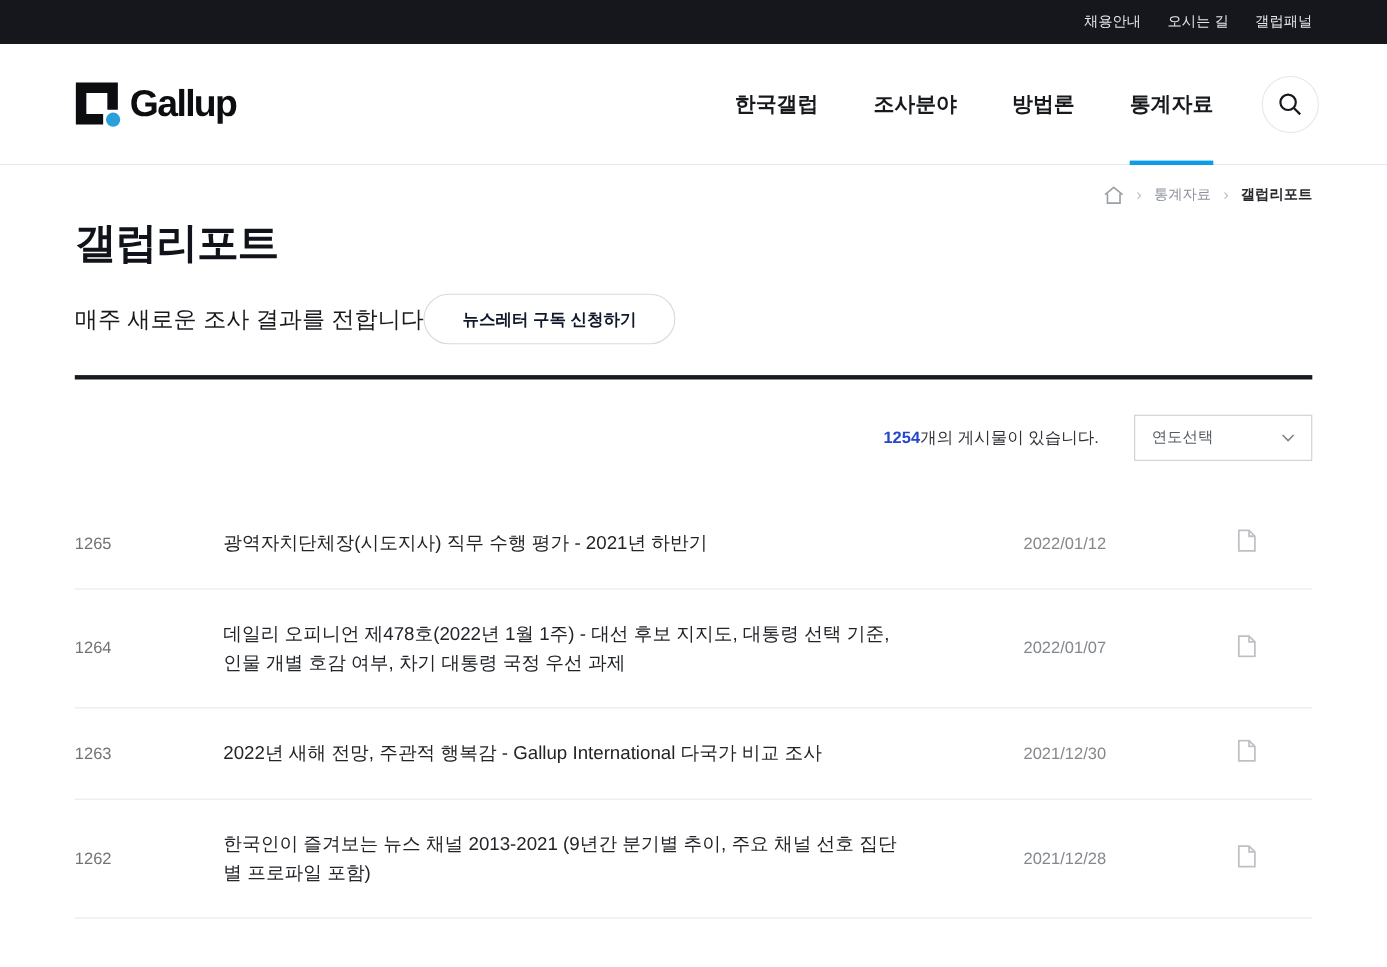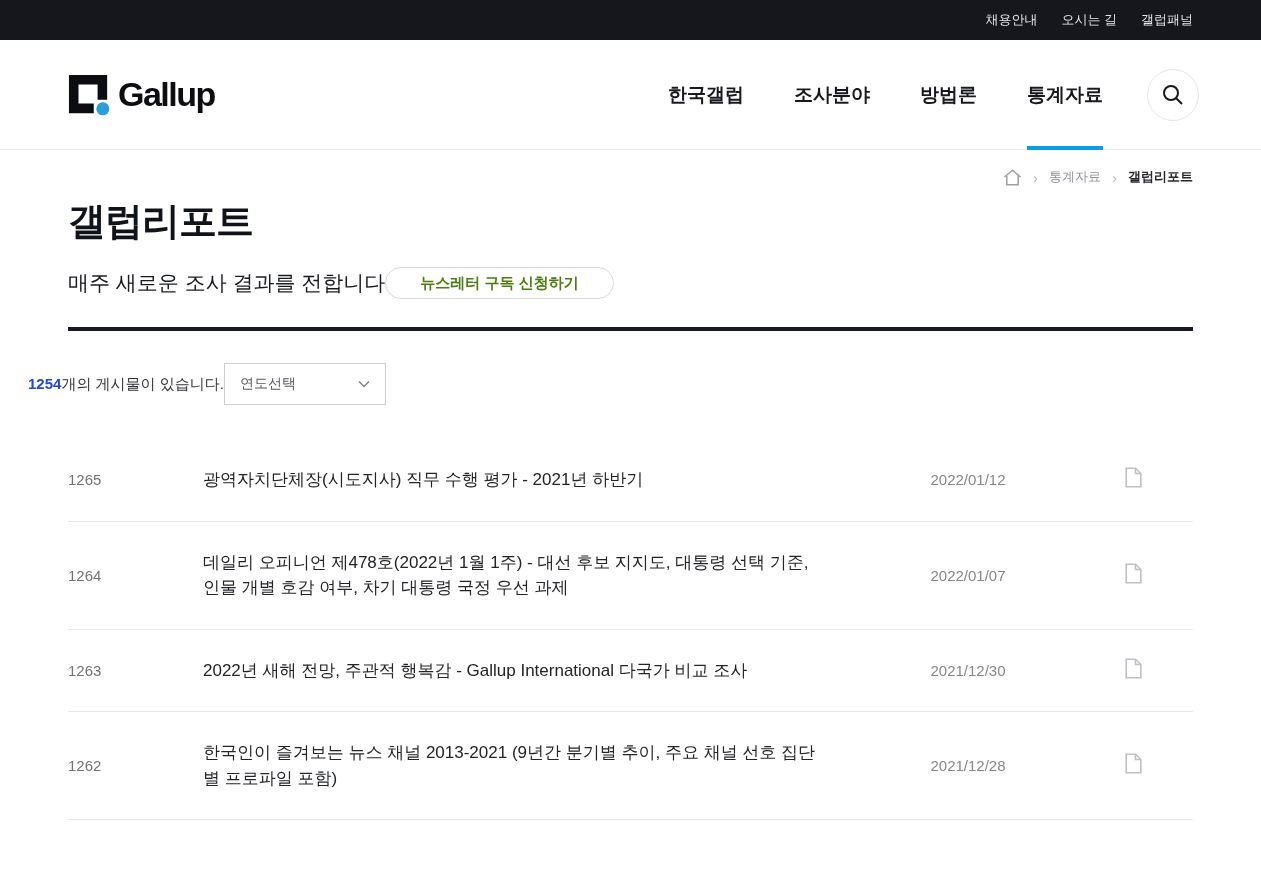--- a/index.html
+++ b/index.html
@@ -33,28 +33,28 @@
   .bc-link { color:#8d939b; text-decoration:none; cursor:pointer; }
   .bc-current { color:#26282c; font-weight:700; }
   .home-link { display:flex; align-items:center; cursor:pointer; }
 
   
   .page-title { margin:10px 68px 0; font-size:38px; font-weight:800;
     letter-spacing:-1px; color:#101319; }
   .sub-row { margin:20px 68px 0; display:flex; justify-content:flex-start;
     align-items:center; }
   .page-subtitle { font-size:21px; color:#17191d; }
-  .newsletter-btn { height:32px; padding:0 34px; border-radius:23px;
+  .newsletter-btn { height:46px; padding:0 34px; border-radius:23px;
     border:1px solid #d8dadd; background:#fff; font-size:15px; font-weight:700;
-    color:#4d7c0f; cursor:pointer; font-family:inherit; }
+    color:#0f172a; cursor:pointer; font-family:inherit; }
   .divider { margin:28px 68px 0; height:4px; background:var(--divider-dark,#171a21); }
 
   
-  .count-row { margin:32px 28px 0; display:flex; justify-content:flex-start;
-    align-items:center; }
+  .count-row { margin:32px 68px 0; display:flex; justify-content:flex-end;
+    align-items:center;gap:32px; }
   .count-text { font-size:15px; color:#2f3237; }
   .count-num { color:var(--count-blue,#2447c9); font-weight:700; }
   .year-select { width:162px; height:42px; border:1px solid #ccd0d4; background:#fff;
     display:flex; align-items:center; justify-content:space-between; padding:0 15px;
     font-size:14px; color:#555a60; cursor:pointer; }
 
   
   .board { margin:34px 68px 0; }
   .thead { display:grid; grid-template-columns:135px 1fr 210px 120px; height:55px;
     background:#f4f5f6; align-items:center; font-size:15px; font-weight:700;

